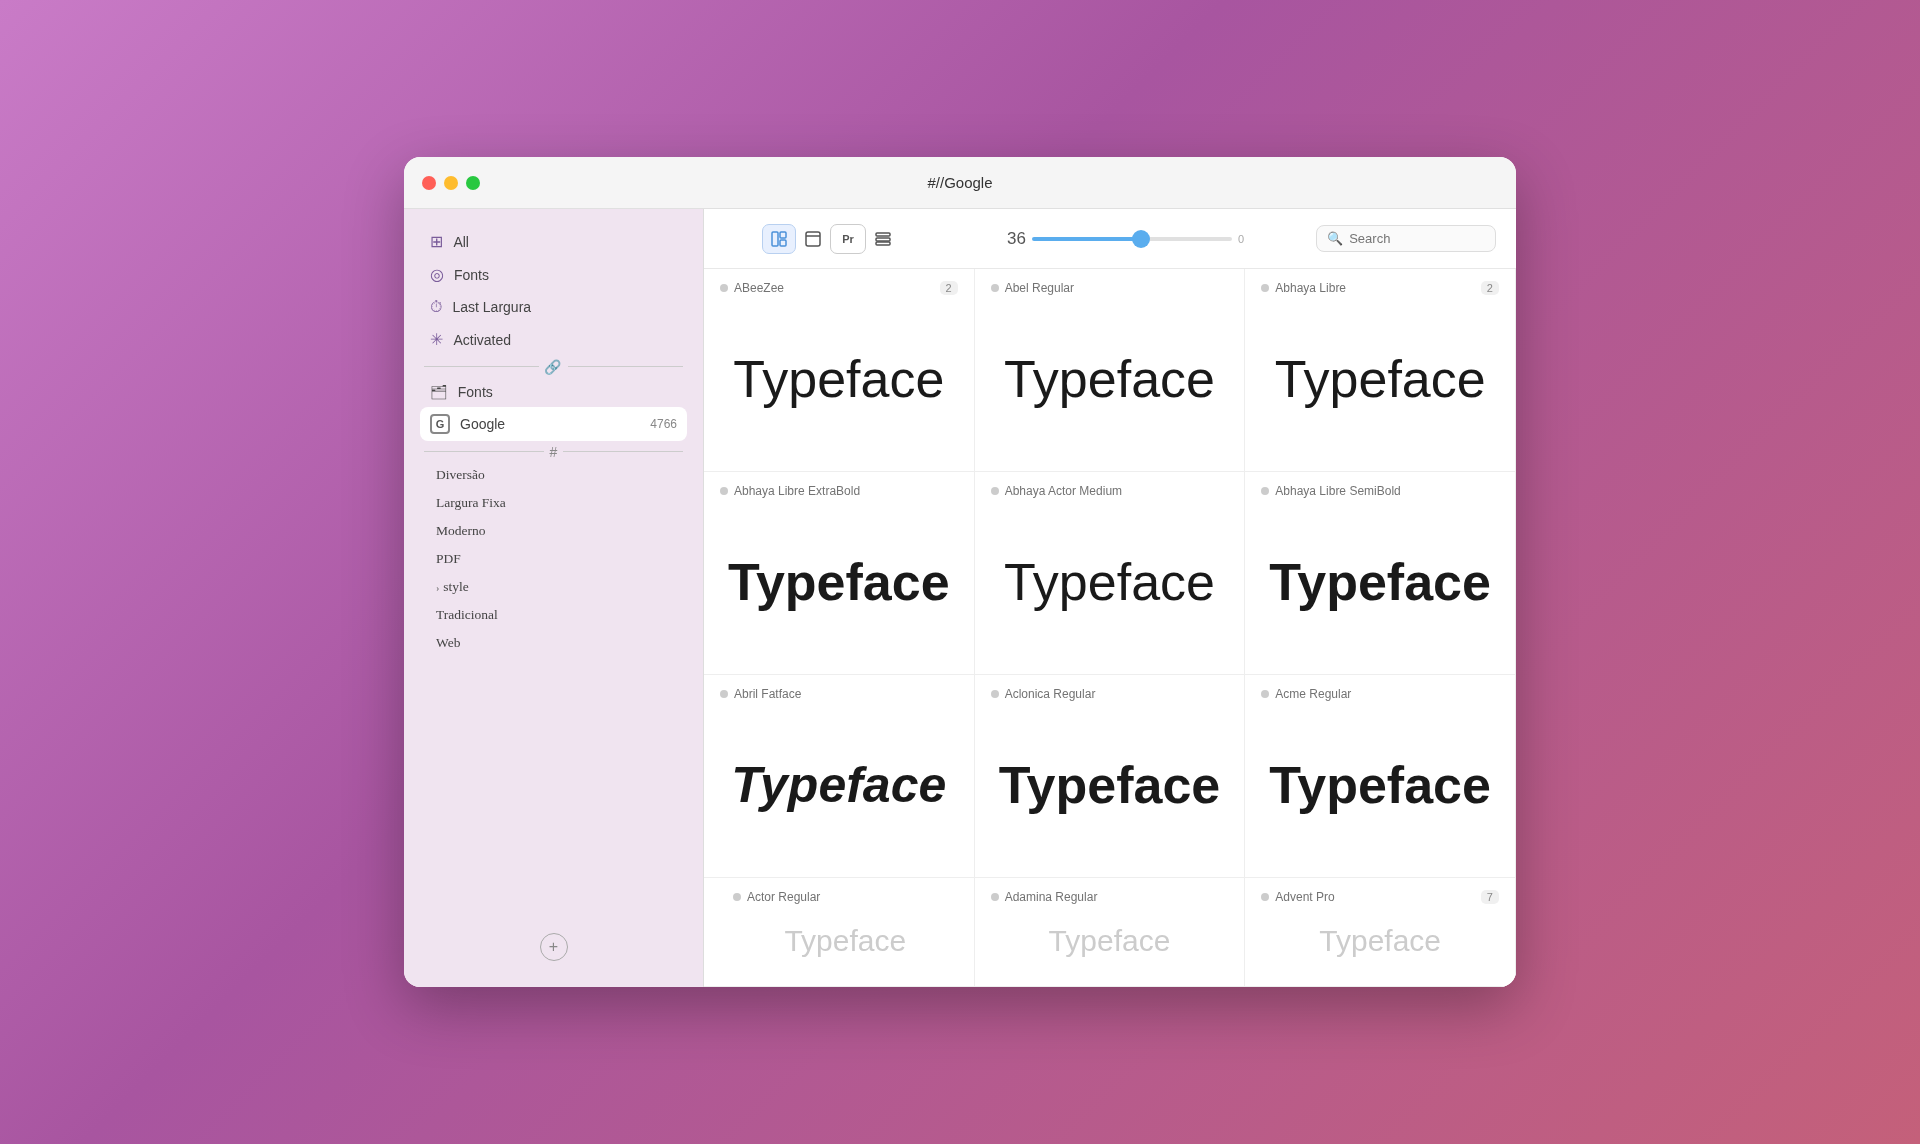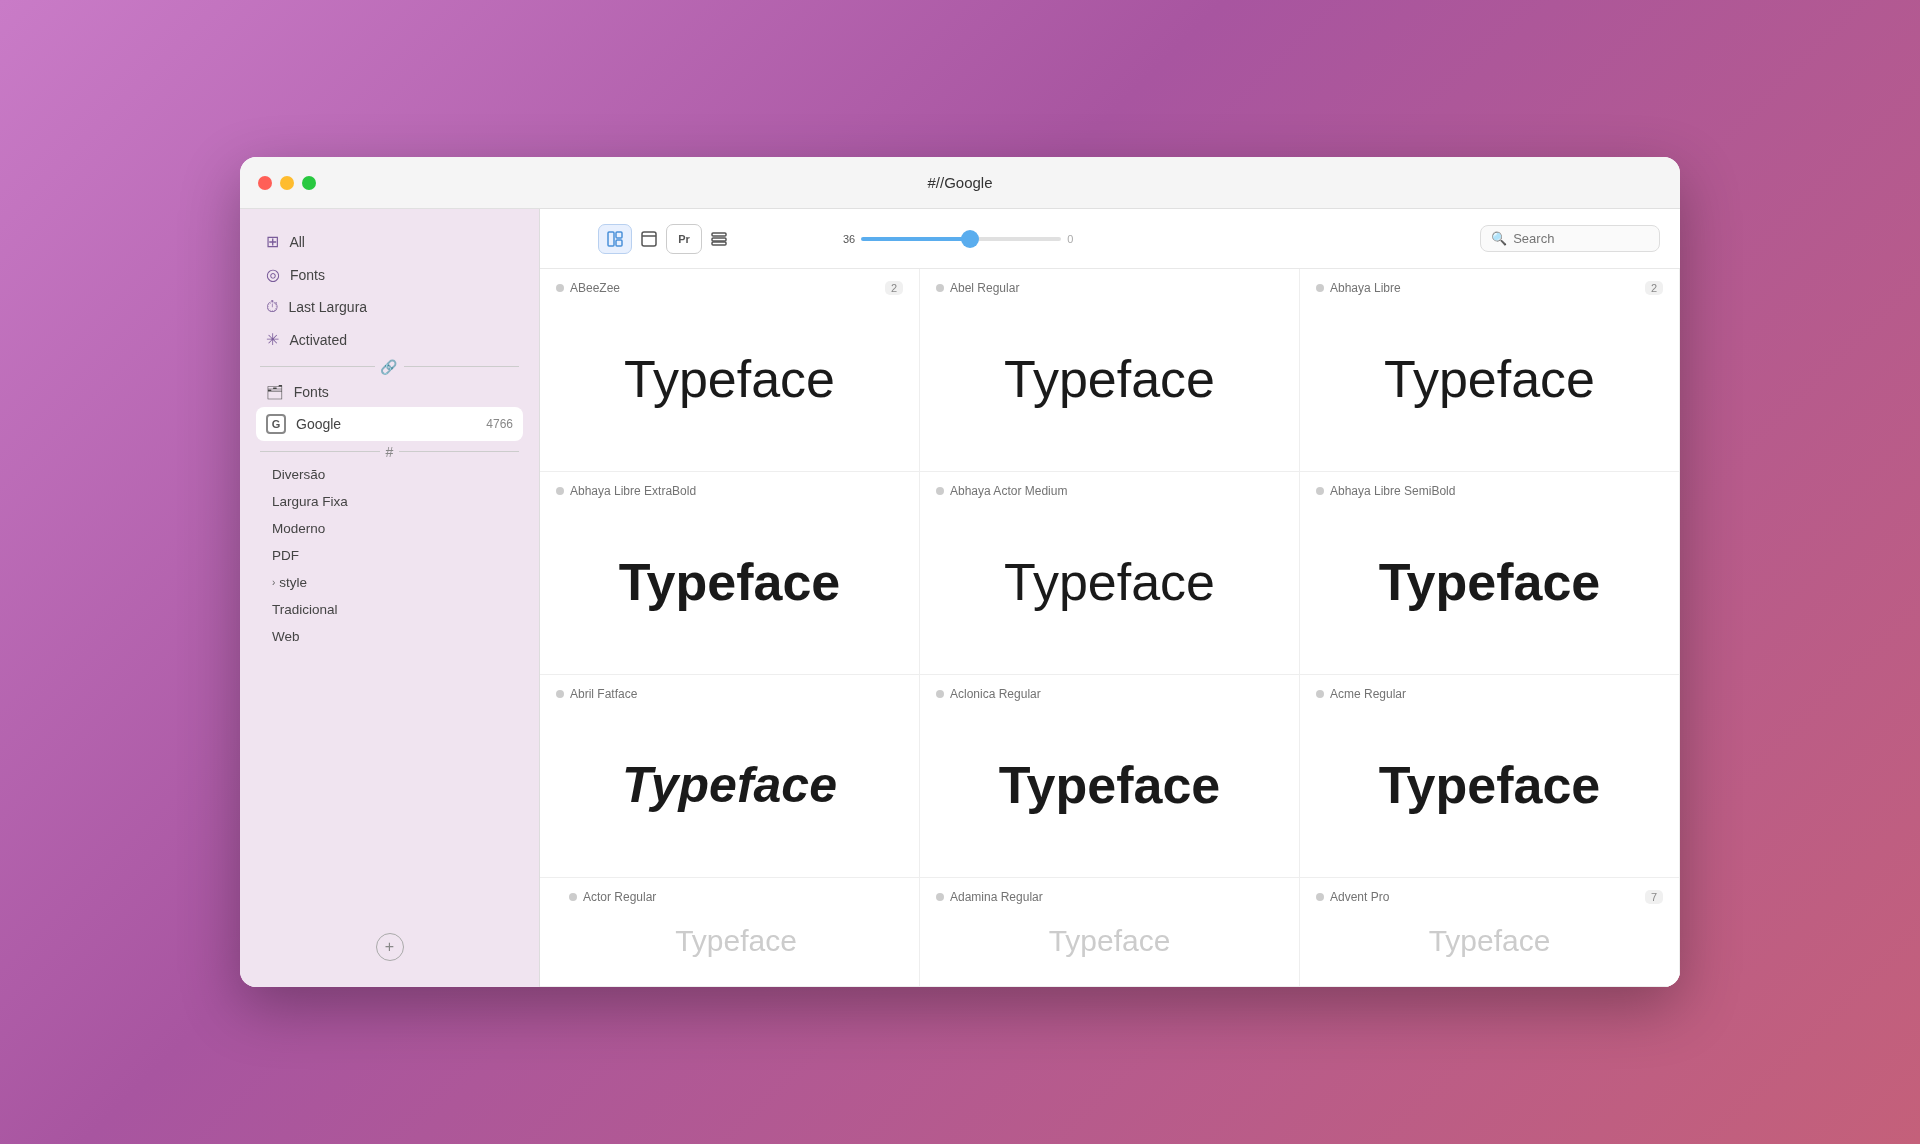--- a/index.html
+++ b/index.html
@@ -6,21 +6,21 @@
     body {
       background: linear-gradient(135deg, #c97bc7 0%, #a855a0 40%, #c4607a 100%);
       width: 1920px;
       height: 1144px;
       display: flex;
       align-items: center;
       justify-content: center;
       font-family: -apple-system, BlinkMacSystemFont, 'SF Pro Display', 'Helvetica Neue', sans-serif;
     }
     .window {
-      width: 1440px;
+      width: 1112px;
       height: 830px;
       background: #fff;
       border-radius: 16px;
       box-shadow: 0 20px 60px rgba(0,0,0,0.3);
       display: flex;
       flex-direction: column;
       overflow: hidden;
     }
     .title-bar {
       height: 52px;
@@ -126,20 +126,21 @@
       background: #f0e4f0;
       padding: 0 6px;
       font-size: 14px;
       color: #888;
     }
     .tag-list {
       padding: 0 26px;
       display: flex;
       flex-direction: column;
       gap: 2px;
+      font-family: Liberation Serif, serif;
     }
     .tag-item {
       font-size: 13.5px;
       color: #444;
       padding: 5px 6px;
       border-radius: 6px;
       cursor: pointer;
     }
     .tag-item.expandable {
       display: flex;
@@ -404,21 +405,21 @@
           <button class="view-icon-btn">
             <svg width="16" height="16" viewBox="0 0 16 16" fill="none" stroke="currentColor" stroke-width="1.5">
               <rect x="1" y="2" width="14" height="3" rx="1"></rect>
               <rect x="1" y="7" width="14" height="3" rx="1"></rect>
               <rect x="1" y="11" width="14" height="3" rx="1"></rect>
             </svg>
           </button>
         </div>
 
         <div class="size-control" style="display: flex; align-items: center; gap: 6px; margin-left: 10px;">
-            <span style="font-size: 11px; color: rgb(85, 85, 85); margin-left: 85px;">36</span>
+            <span style="font-size: 17px; color: rgb(85, 85, 85); margin-left: 85px;">36</span>
             <input type="range" class="size-slider" min="0" max="100" value="55" style="">
             <span class="size-min-label">0</span>
           </div>
 
         <div class="search-box">
           <span class="search-icon">🔍</span>
           <input type="text" class="search-input" placeholder="Search" style="">
         </div>
       </div>
 

